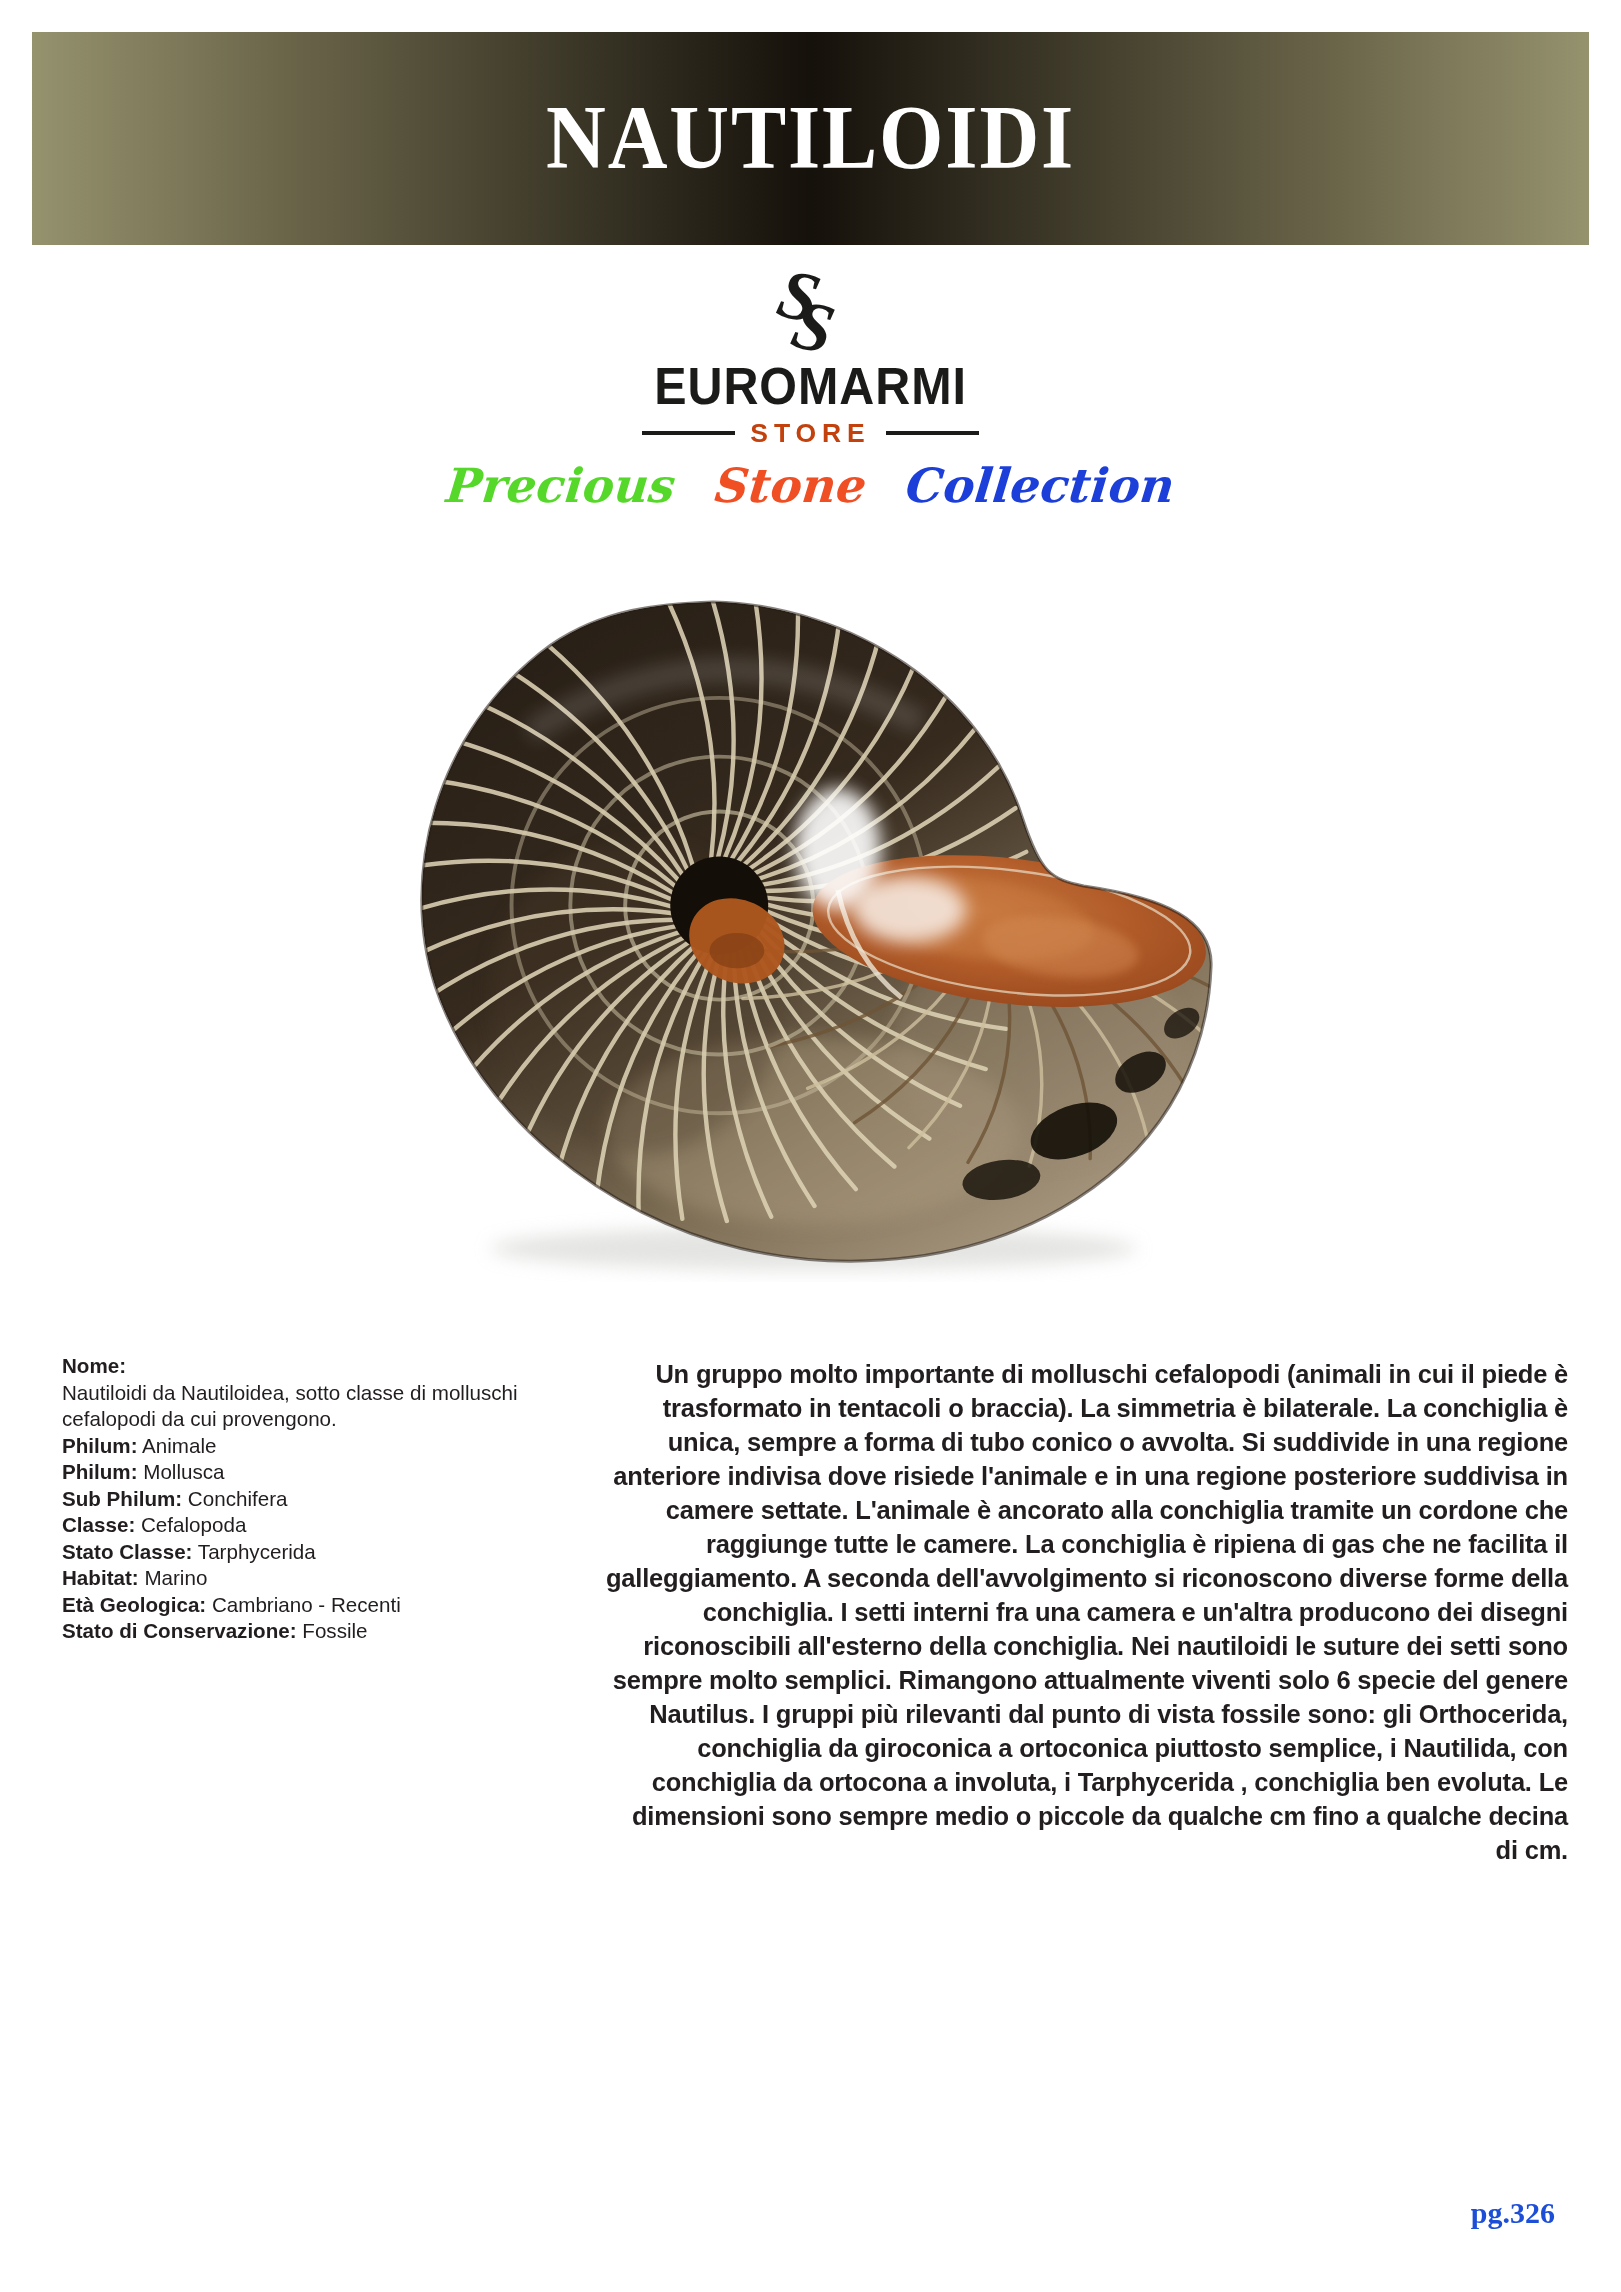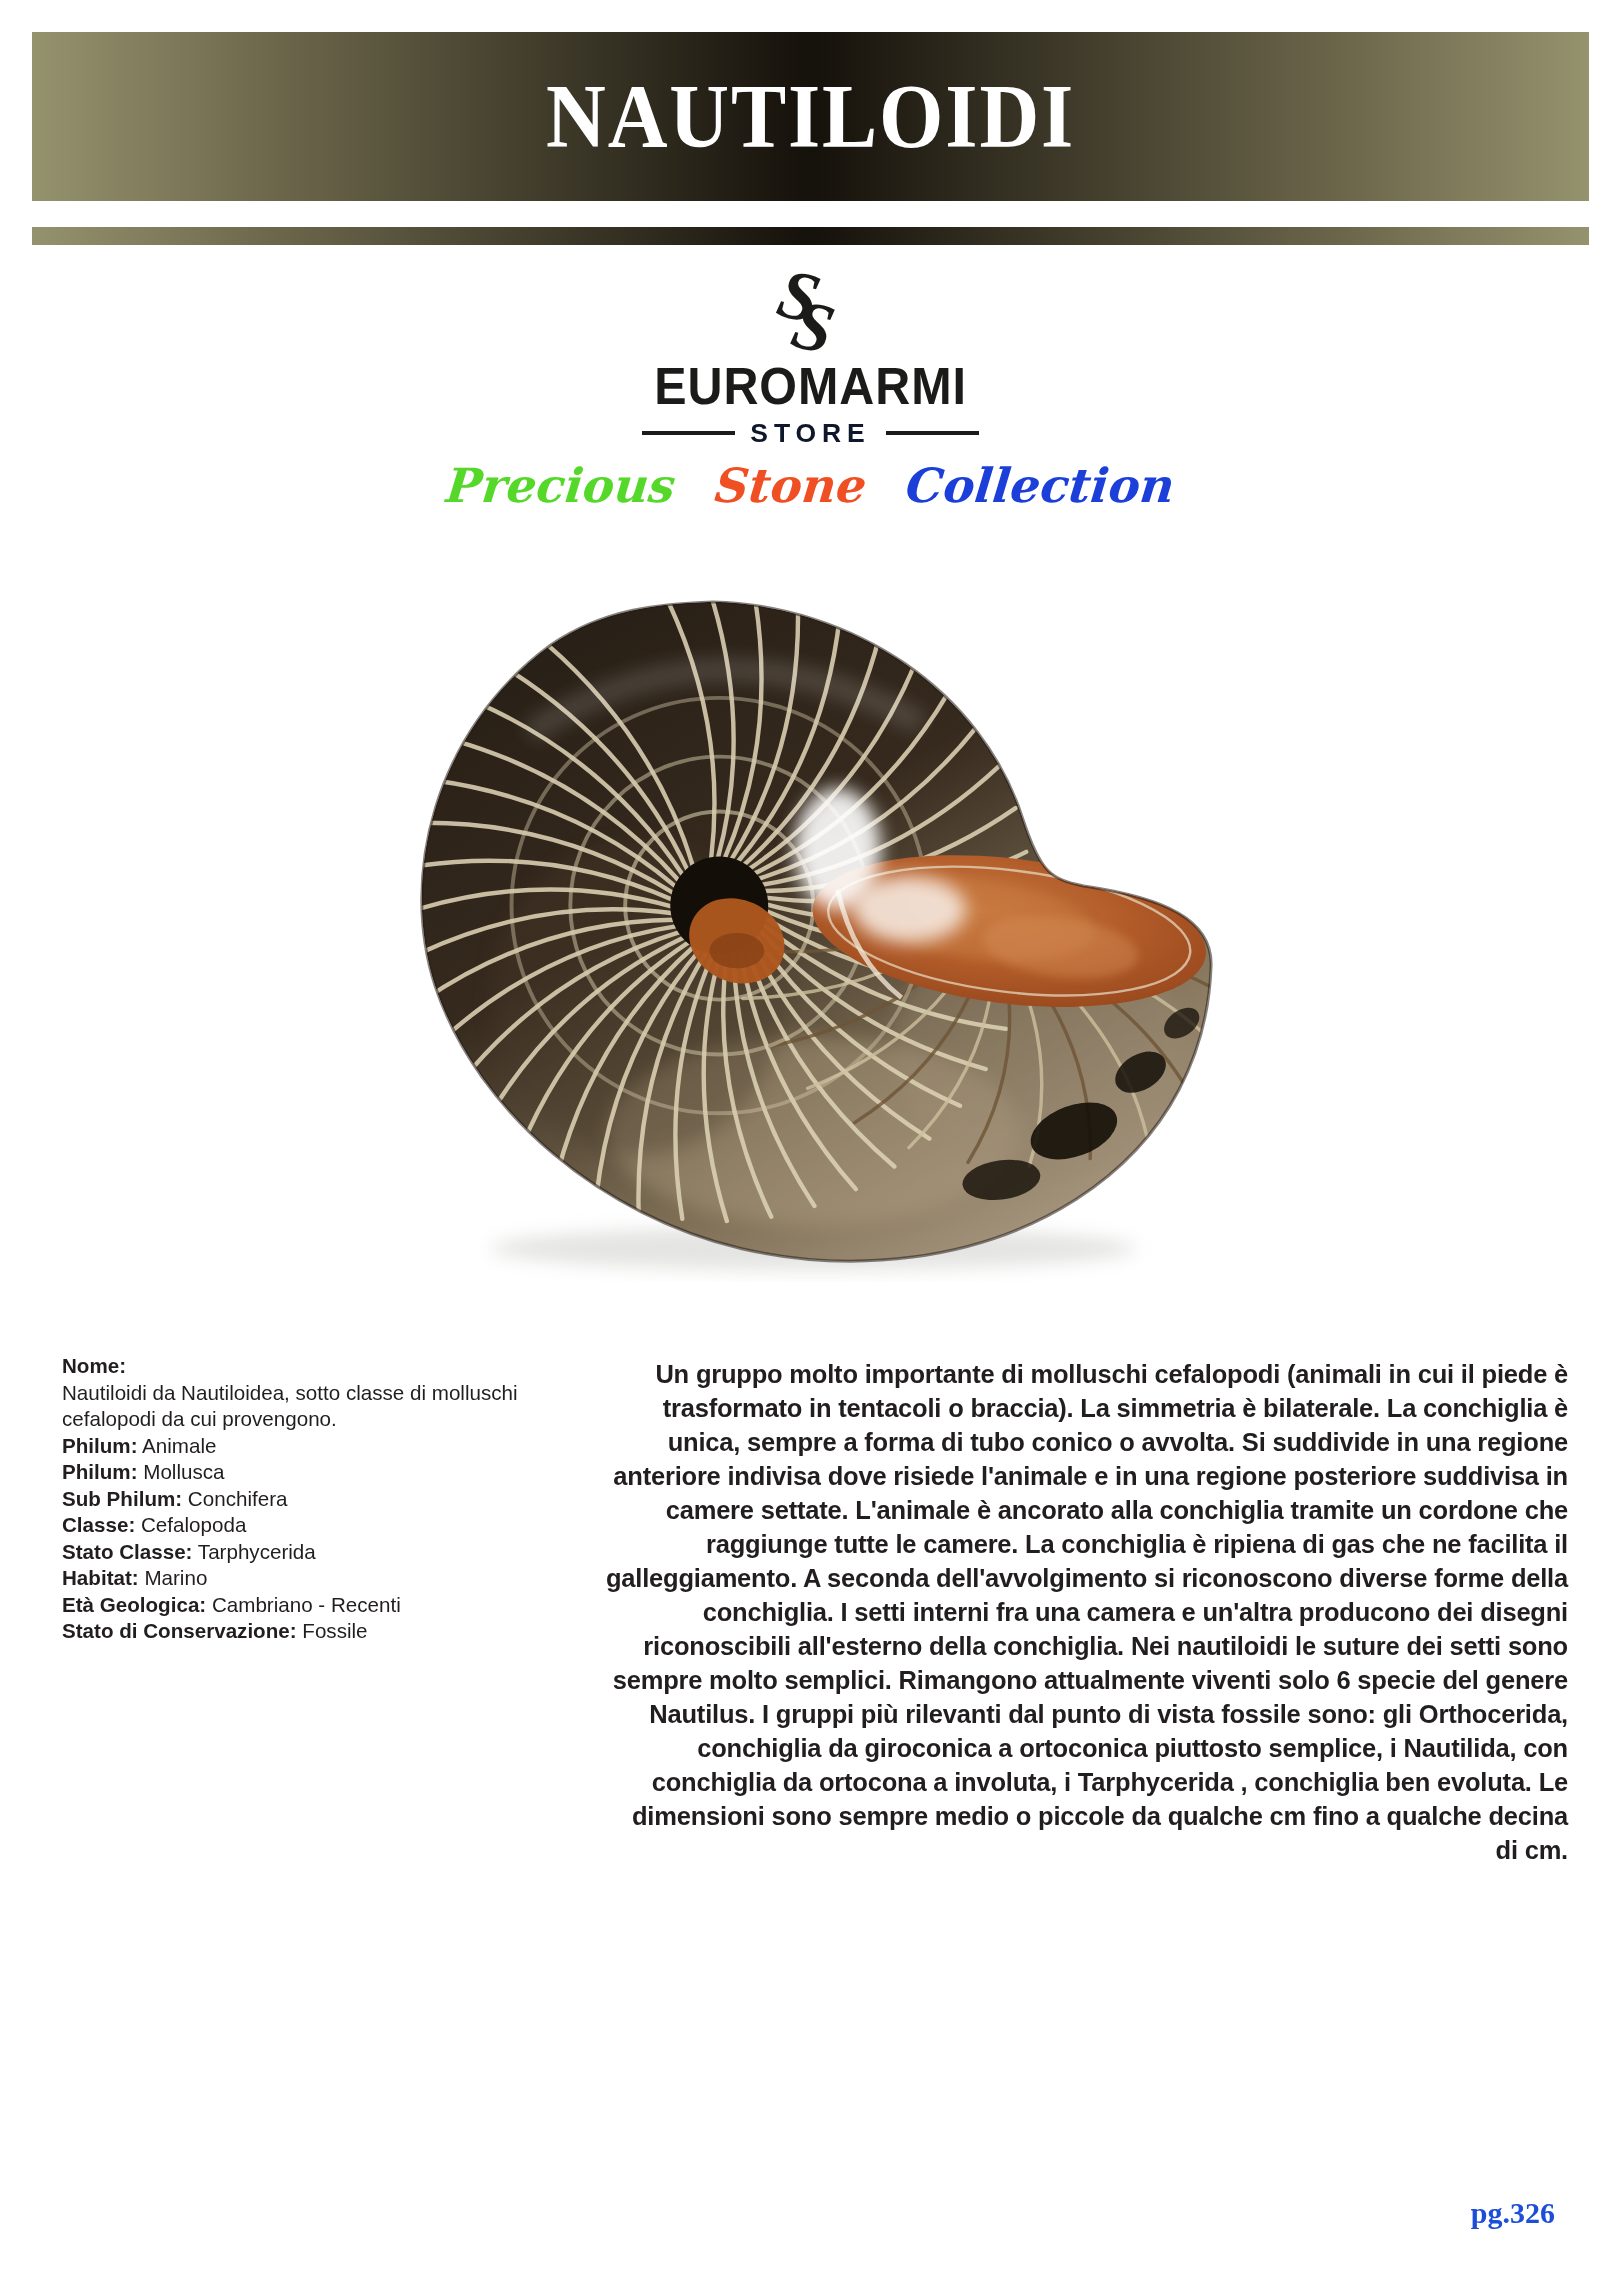--- a/index.html
+++ b/index.html
@@ -2,34 +2,34 @@
 <html><head>
 <meta charset="utf-8">
 <style>
   html,body{margin:0;padding:0;background:#e8e8e8;}
   .page{position:relative;width:1621px;height:2293px;background:#ffffff;overflow:hidden;
         font-family:"Liberation Sans",sans-serif;color:#221e1f;}
 
   
   .band{position:absolute;left:32px;right:32px;
         background:linear-gradient(90deg,#95926e 0%,#6b664a 16%,#15110b 50%,#6b664a 84%,#95926e 100%);}
-  .band-main{top:32px;height:169px;display:flex;align-items:center;justify-content:center;}
+  .band-main{top:32px;height:212px;display:flex;align-items:center;justify-content:center;}
   .band-thin{top:227px;height:17.6px;}
   .page-title{font-family:"Liberation Serif",serif;font-weight:bold;font-size:90px;
               color:#ffffff;letter-spacing:2px;line-height:1;transform:scaleX(.92);}
 
   
   .logo{position:absolute;top:257px;left:0;right:0;display:flex;flex-direction:column;align-items:center;}
   .monogram{height:102px;}
   .monogram text{font-family:"Liberation Serif",serif;font-weight:bold;font-style:italic;fill:#1b1b19;}
   .brand{font-size:51px;font-weight:bold;color:#1b1b19;letter-spacing:1px;margin-top:2px;
          transform:scaleX(.95);line-height:1;}
   .store-row{display:flex;align-items:center;margin-top:7.8px;}
   .store-rule{width:93px;height:4.9px;background:#1b1b19;}
-  .store-label{font-size:26.5px;font-weight:bold;color:#0f172a;letter-spacing:5.9px;margin:0 15.7px;line-height:1;}
+  .store-label{font-size:26.5px;font-weight:bold;color:#c2410c;letter-spacing:5.9px;margin:0 15.7px;line-height:1;}
   .collection{margin-top:13.7px;font-family:"DejaVu Serif",serif;font-style:italic;font-weight:bold;
               font-size:47px;line-height:1.1;transform:skewX(-6deg);}
   .collection span{margin:0 11.8px;}
 
   
   .fossil{position:absolute;left:392px;top:586px;width:823px;height:696px;}
 
   
   .specs{position:absolute;left:62px;top:1353px;width:495px;font-size:20.6px;line-height:26.5px;}
   .spec .lbl{font-weight:bold;}

